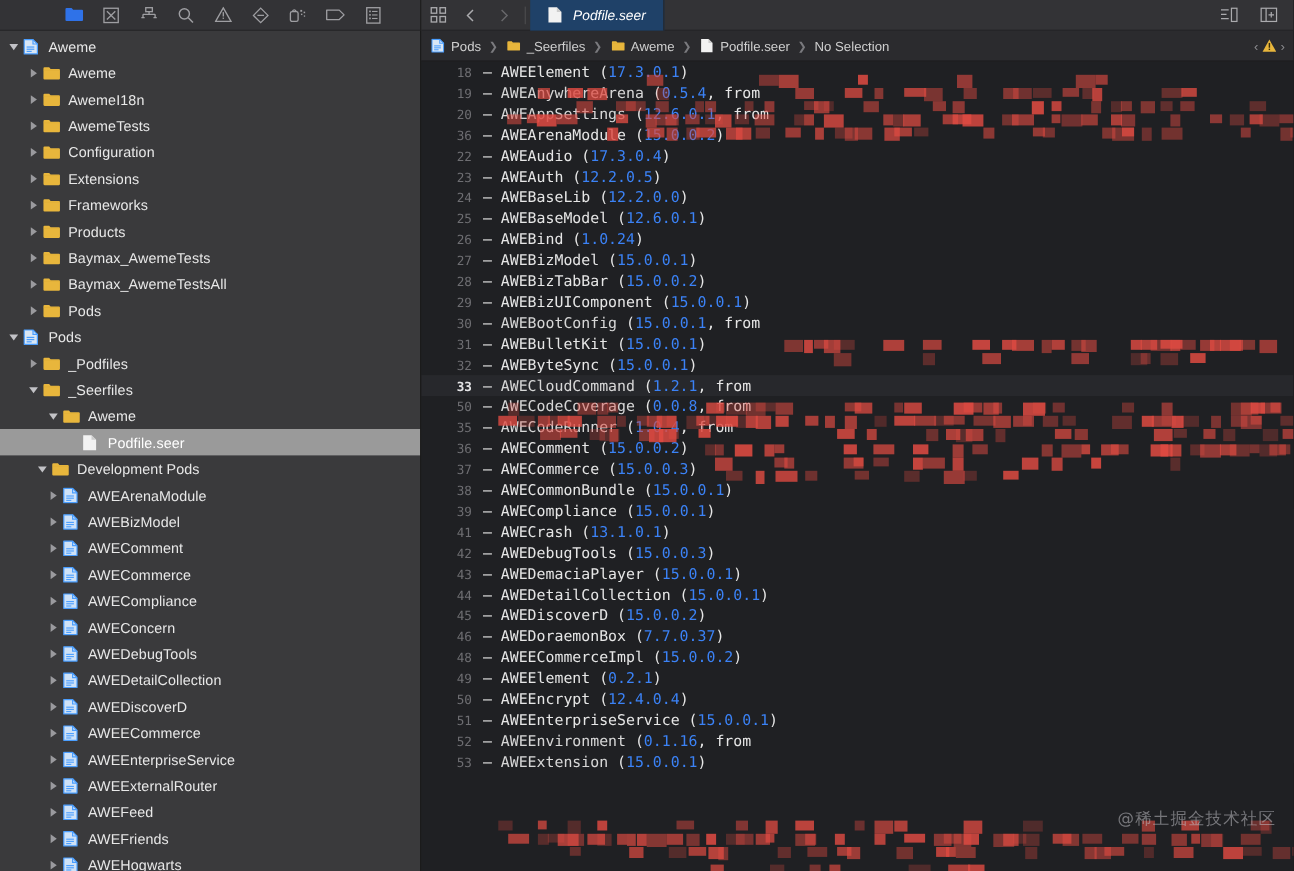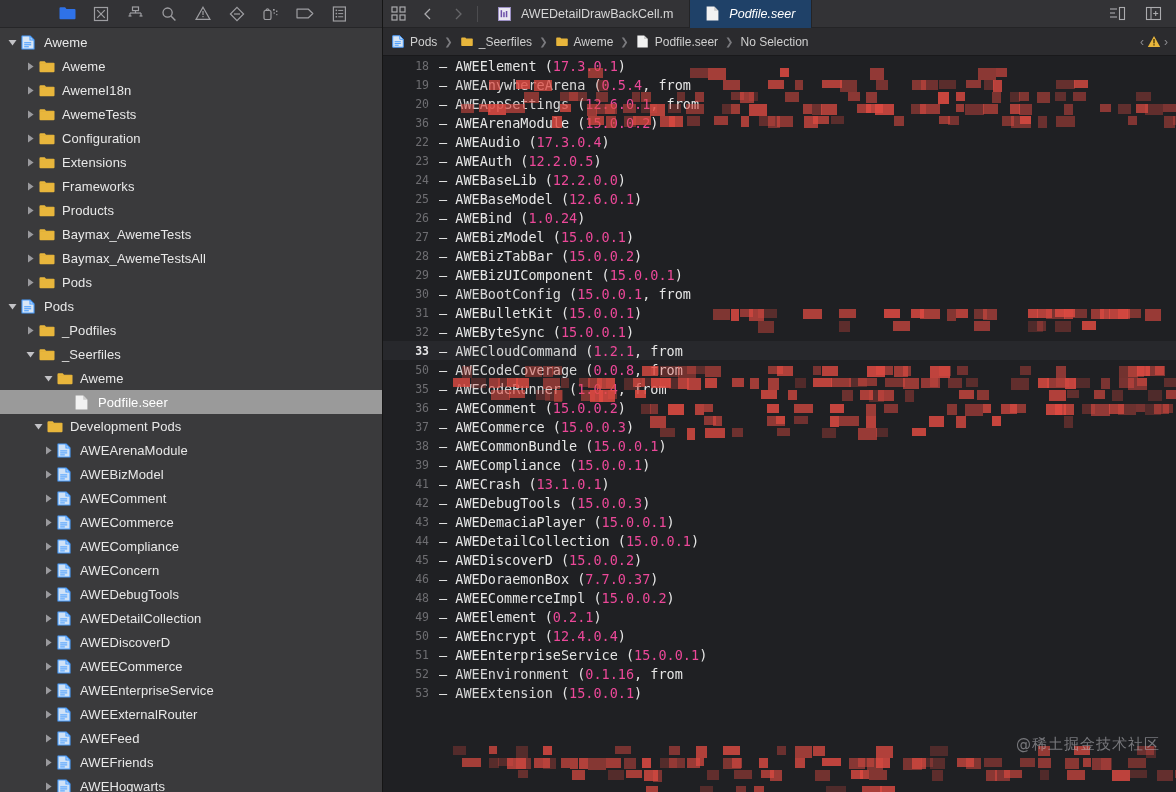--- a/index.html
+++ b/index.html
@@ -88,21 +88,21 @@
   .cline { height: 19px; display: flex; align-items: center; position: relative; }
   .cline.cur { background: #27282c; }
   .gutter {
     width: 56px; min-width: 56px; text-align: right; padding-right: 10px;
     color: #6e6e72; font-size: 11.5px;
     font-family: "DejaVu Sans Mono", monospace;
   }
   .cline.cur .gutter { color: #e4e4e6; font-weight: bold; }
   .ctext { color: #e6e6e6; white-space: pre; }
   .dash { color: #e6e6e6; }
-  .ver { color: #ec4899; }
+  .ver { color: #3b82f6; }
   .pun { color: #e6e6e6; }
   .from { color: #e6e6e6; }
   .blur { filter: blur(2.2px); opacity: .55; color: #b9b9bd; }
 
   
   .mosaic { position: absolute; pointer-events: none; }
   .mz { position: absolute; }
 
   .watermark {
     position: absolute; right: 16px; bottom: 38px;
@@ -743,33 +743,20 @@
             <polyline points="8,2 3,7 8,12" fill="none" stroke="#c9c9cc" stroke-width="1.3"></polyline>
           </svg>
       </div>
       <div class="tb-btn dim">
         <svg width="12" height="14" viewBox="0 0 12 14">
             <polyline points="4,2 9,7 4,12" fill="none" stroke="#c9c9cc" stroke-width="1.3"></polyline>
           </svg>
       </div>
       <div class="tb-sep"></div>
       <div id="tabs" style="display:flex;height:28px;">
-          <div class="tab">
-            <span class="ficon">
-              <svg width="13" height="14" viewBox="0 0 13 14">
-                <rect x="0.5" y="0.5" width="12" height="13" fill="#e9e6f2" stroke="#9b8fc4" stroke-width="1"></rect>
-                <g fill="#6b4fa8">
-                  <rect x="2.6" y="3.2" width="1.5" height="7"></rect>
-                  <rect x="5.2" y="5.2" width="1.5" height="5"></rect>
-                  <rect x="7.8" y="4" width="1.5" height="6.2"></rect>
-                </g>
-              </svg>
-            </span>
-            <span>AWEDetailDrawBackCell.m</span>
-          </div>
           <div class="tab active">
             <span class="ficon">
               <svg width="13" height="15" viewBox="0 0 13 15">
                 <path d="M0.6 0.6h7.6l4.2 4.2v9.6H0.6z" fill="#f2f2f2"></path>
                 <path d="M8.2 0.6v4.2h4.2z" fill="#cdcdcd"></path>
               </svg>
             </span>
             <span>Podfile.seer</span>
           </div>
         </div>

